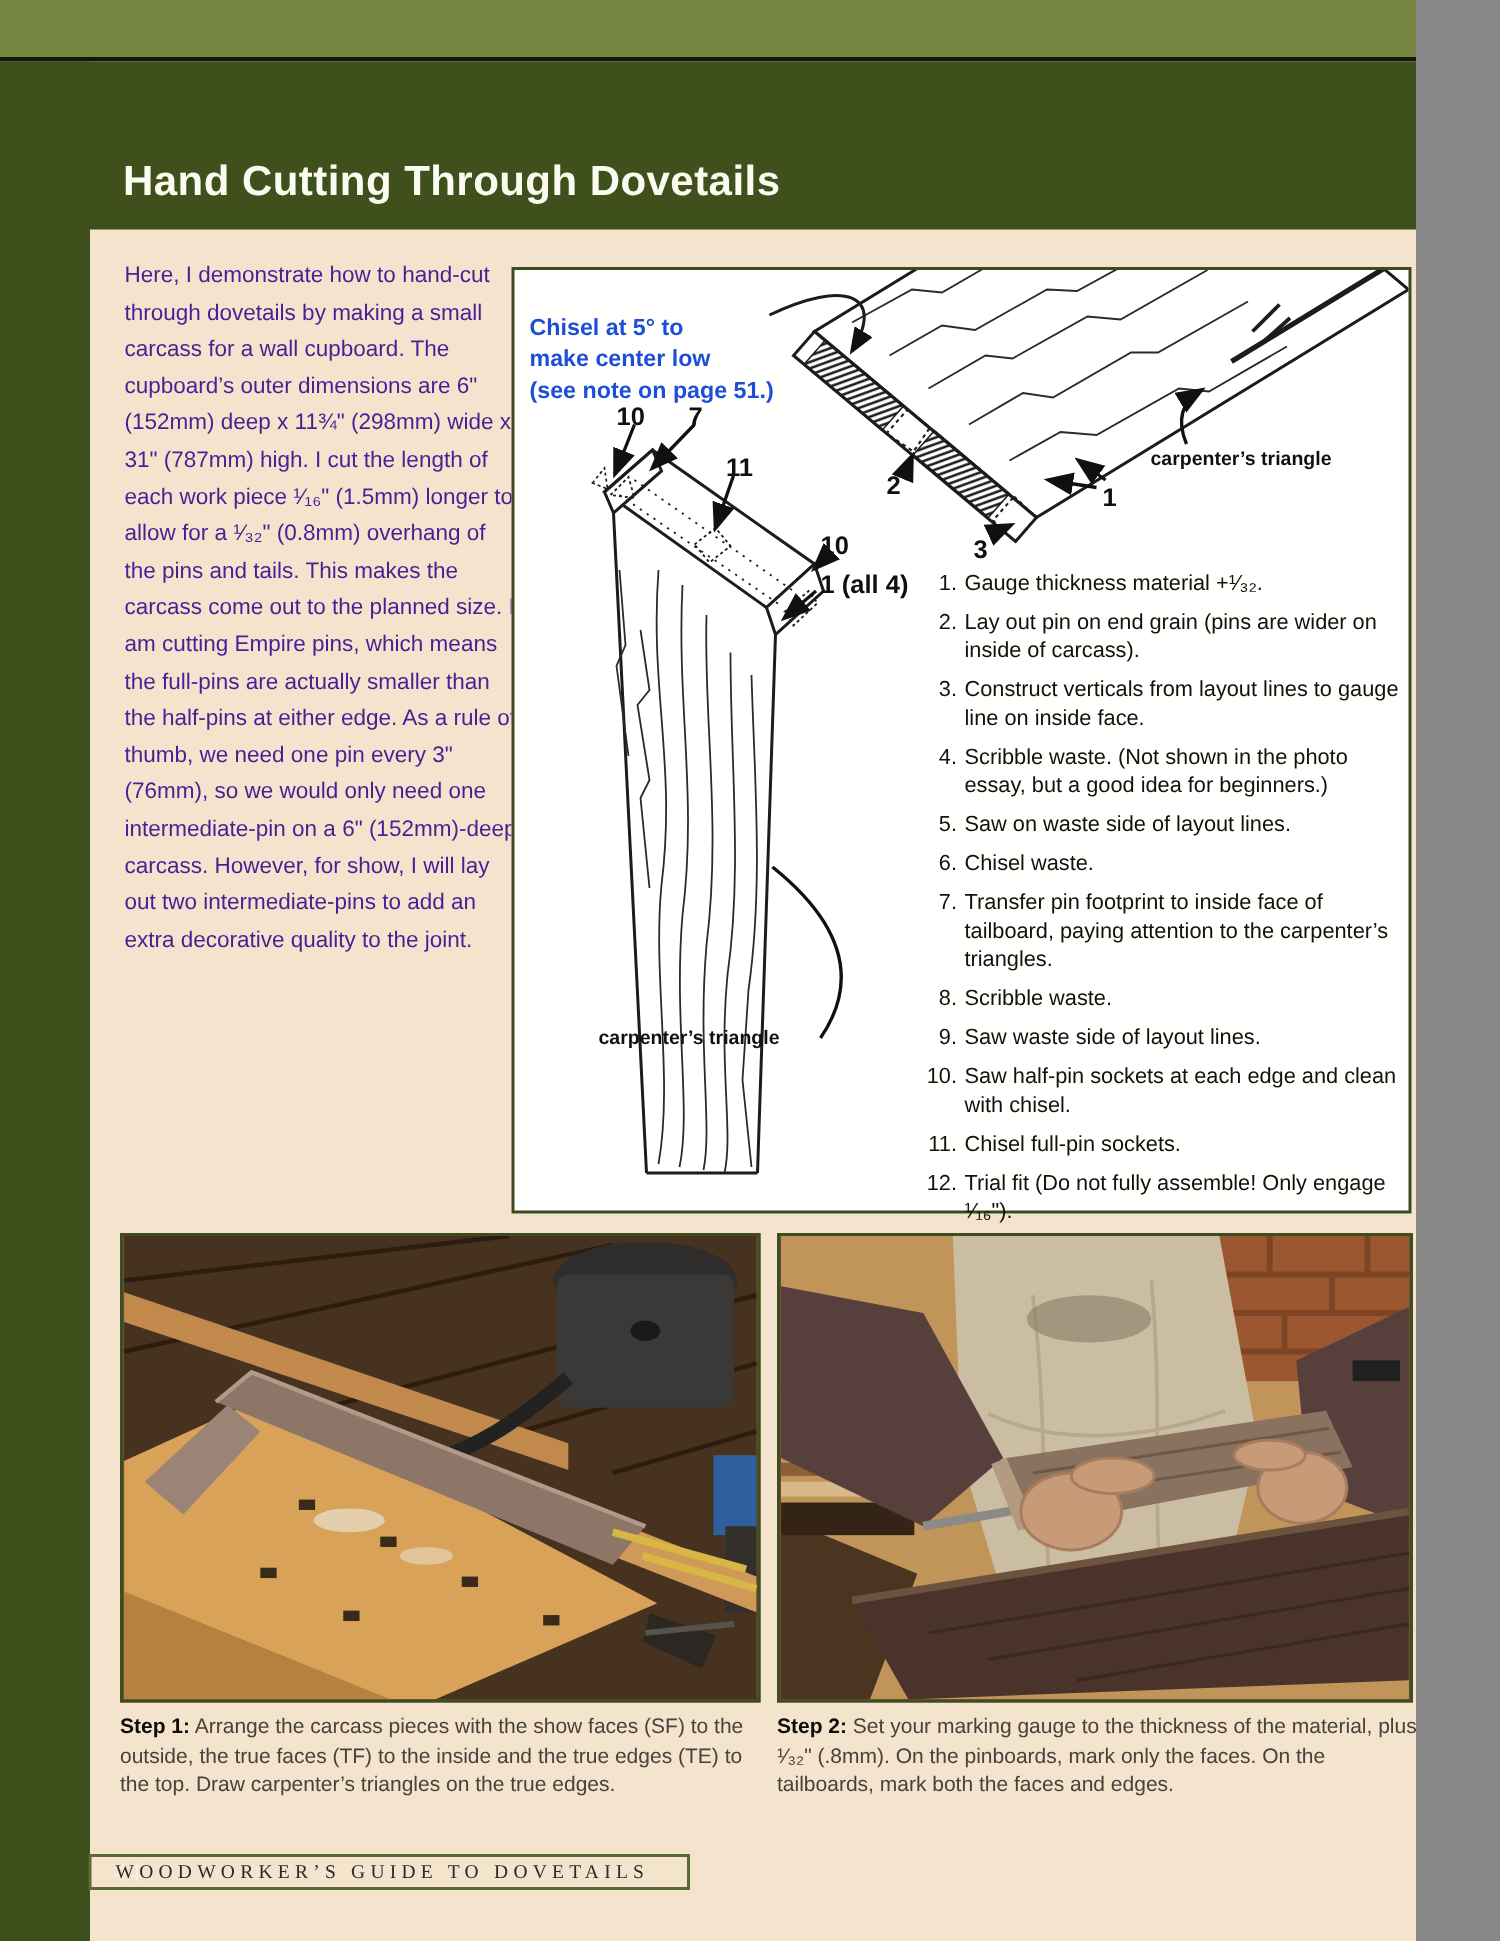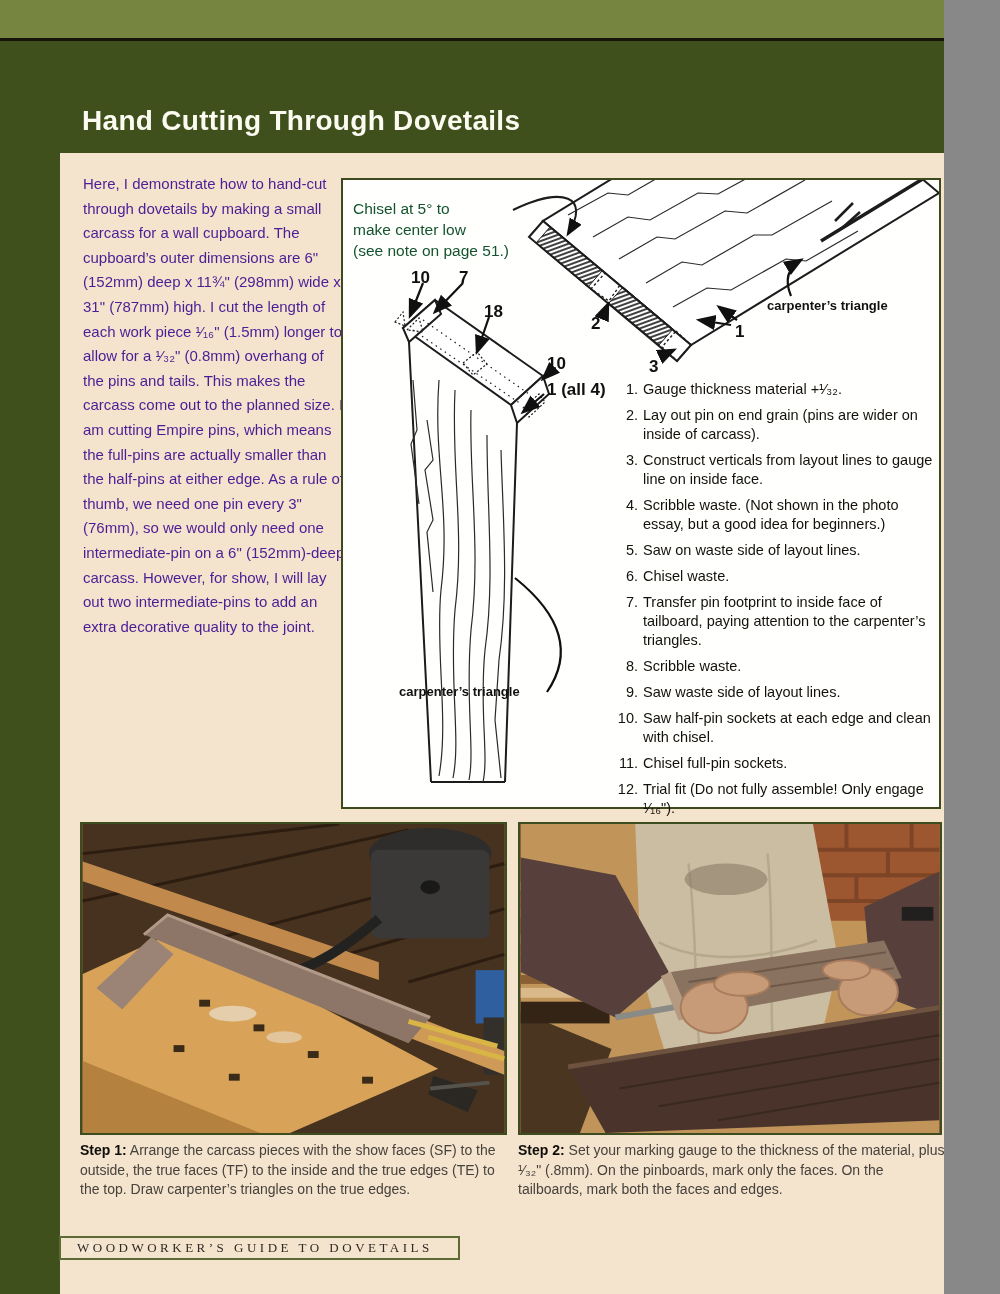--- a/index.html
+++ b/index.html
@@ -9,22 +9,22 @@
   .band-rule{position:absolute;left:0;top:38px;width:1000px;height:3px;background:#15150e;}
   .header{position:absolute;left:0;top:41px;width:1000px;height:112px;background:#40501d;}
   .title{position:absolute;left:82px;top:64px;margin:0;font-size:28px;font-weight:bold;
          color:#fcfbf2;letter-spacing:.3px;}
   .sidebar{position:absolute;left:0;top:41px;width:60px;height:1253px;background:#40501d;}
   .intro{position:absolute;left:81px;top:170px;width:264px;margin:2px;font-size:15px;
          line-height:24.6px;color:#4c1d95;}
   .diagram-box{position:absolute;left:341px;top:178px;width:596px;height:627px;
          background:#fffffd;border:2px solid #3c4a1d;}
   .diagram-box svg.draw{position:absolute;left:0;top:0;}
-  .note{position:absolute;left:10px;top:18px;font-weight:normal;font-size:15.5px;
-        line-height:21px;color:#14532d;white-space:pre-line;}
+  .note{position:absolute;left:10px;top:28px;font-weight:bold;font-size:15.5px;
+        line-height:21px;color:#1d4ed8;white-space:pre-line;}
   .dl{position:absolute;font-weight:bold;color:#101010;white-space:nowrap;}
   .dl.n{font-size:17px;}
   .dl.t{font-size:13px;}
   .steps{position:absolute;left:268px;top:200px;width:324px;margin:0;padding:0;list-style:none;}
   .step{display:flex;margin-bottom:7px;font-size:14.5px;line-height:19px;color:#14110c;}
   .step .num{flex:none;width:27px;text-align:right;margin-right:5px;}
   .photo{position:absolute;border:2px solid #3e4d20;overflow:hidden;background:#6b4f33;}
   .cap{position:absolute;font-size:14px;line-height:19.5px;color:#46423c;}
   .cap .lead{color:#0f0d09;text-align:center;}
   .footbox{position:absolute;left:59px;top:1236px;width:381px;height:20px;
@@ -119,21 +119,21 @@
         <path d="M448,116 Q438,92 458,80" marker-end="url(#ah)"></path>
         <path d="M204,512 Q243,455 172,398"></path>
       </g>
     </svg>
 
     <div class="note">Chisel at 5° to
 make center low
 (see note on page 51.)</div>
     <div class="dl n" style="left:68px;top:88px">10</div>
     <div class="dl n" style="left:116px;top:88px">7</div>
-    <div class="dl n" style="left:141px;top:122px">18</div>
+    <div class="dl n" style="left:141px;top:122px">11</div>
     <div class="dl n" style="left:248px;top:134px">2</div>
     <div class="dl n" style="left:306px;top:177px">3</div>
     <div class="dl n" style="left:392px;top:142px">1</div>
     <div class="dl n" style="left:204px;top:174px">10</div>
     <div class="dl n" style="left:204px;top:200px">1 (all 4)</div>
     <div class="dl t" style="left:424px;top:118px">carpenter’s triangle</div>
     <div class="dl t" style="left:56px;top:504px">carpenter’s triangle</div>
 
     <ol class="steps">
   <li class="step">

